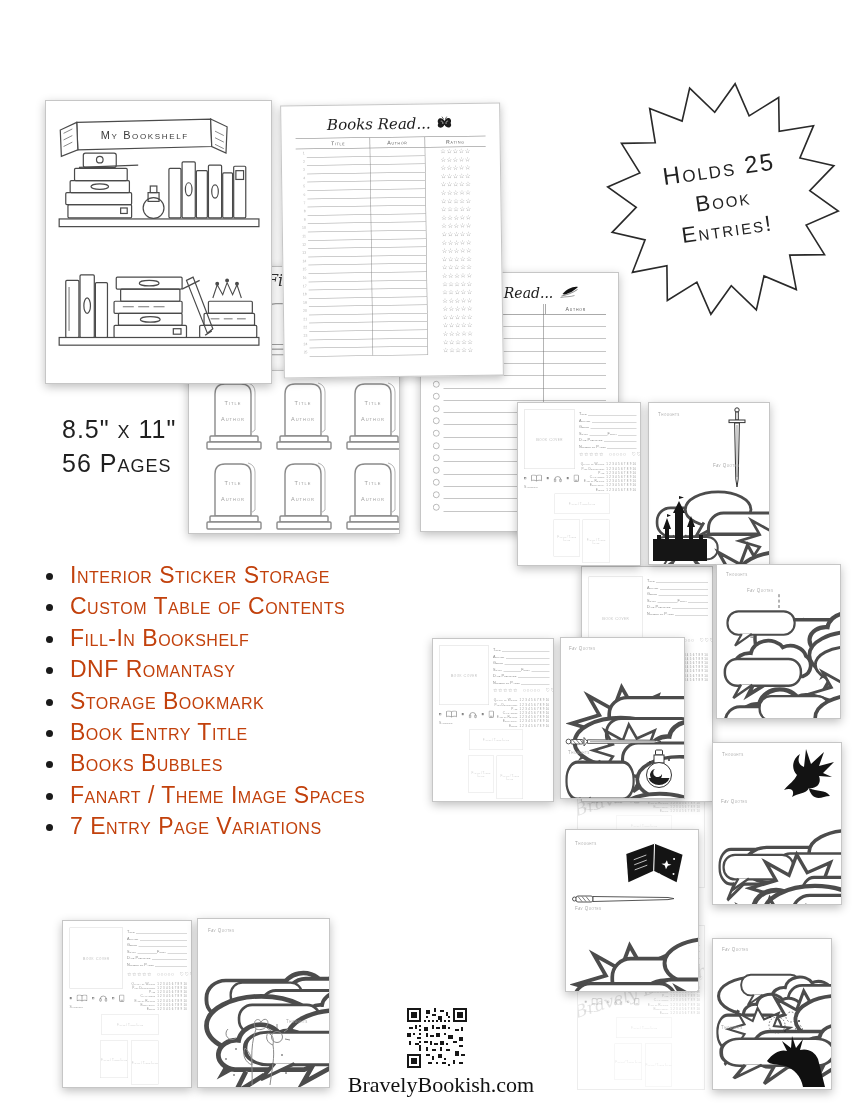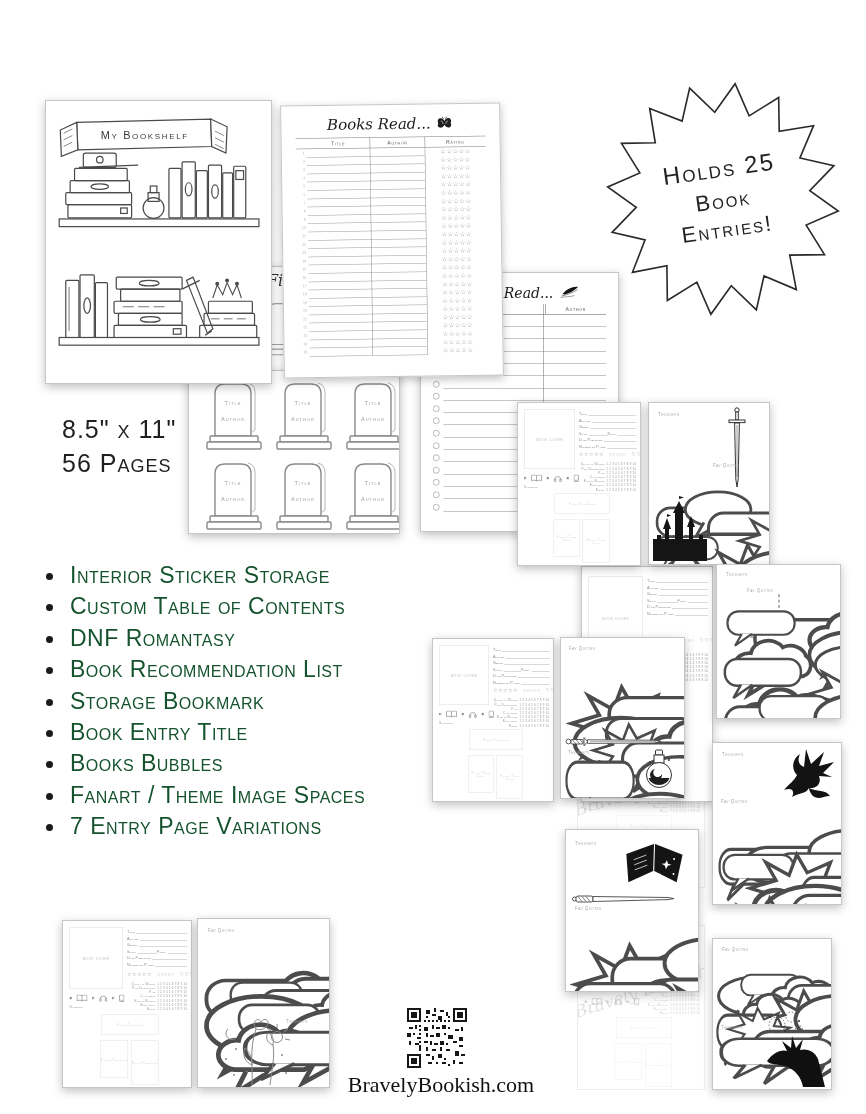--- a/index.html
+++ b/index.html
@@ -16,21 +16,21 @@
   .badge-text{position:absolute;inset:0;display:flex;flex-direction:column;align-items:center;
               justify-content:center;transform:rotate(-8deg);line-height:1.35;color:#222;}
   .badge-text .b1{font-size:24px;font-variant:small-caps;letter-spacing:2px;}
   .badge-text .b2,.badge-text .b3{font-size:22px;font-variant:small-caps;letter-spacing:2px;}
 
   
   .specs{position:absolute;left:62px;top:412px;font-size:25px;line-height:34px;
          font-variant:small-caps;letter-spacing:1px;color:#1f1f1f;}
   .features{position:absolute;left:42px;top:560px;width:420px;margin:0;padding:0;list-style:none;}
   .features li{position:relative;padding-left:28px;font-size:23px;line-height:31.4px;
-               font-variant:small-caps;letter-spacing:.5px;color:#14532d;}
+               font-variant:small-caps;letter-spacing:.5px;color:#c2410c;}
   .features li::before{content:"";position:absolute;left:4px;top:13px;width:7px;height:7px;
                        border-radius:50%;background:#1a1a1a;}
   .qr{position:absolute;left:407px;top:1008px;width:60px;height:60px;}
   .site{position:absolute;left:300px;top:1072px;width:282px;text-align:center;
         font-family:"Liberation Serif",serif;font-size:22px;color:#111;}
 
   
   .pg{position:absolute;background:#fff;border:1px solid #c6c6c6;
       box-shadow:0 3px 9px rgba(0,0,0,.25);overflow:hidden;}
   .pg.faint{opacity:.5;box-shadow:none;border-color:#ddd;}
@@ -1381,22 +1381,22 @@
   </div>
 
   <div class="specs">
     <div>8.5" x 11"</div>
     <div>56 Pages</div>
   </div>
 
   <ul class="features">
       <li>Interior Sticker Storage</li>
       <li>Custom Table of Contents</li>
+      <li>Fill-In Bookshelf</li>
       <li>DNF Romantasy</li>
-      <li>Book Recommendation List</li>
       <li>Storage Bookmark</li>
       <li>Book Entry Title</li>
       <li>Books Bubbles</li>
       <li>Fanart / Theme Image Spaces</li>
       <li>7 Entry Page Variations</li>
     </ul>
 
   <svg class="qr" viewBox="0 0 29 29" shape-rendering="crispEdges" fill="#161616">
     <rect x="0" y="0" width="7" height="7"></rect>
       <rect x="1" y="1" width="5" height="5" fill="#fff"></rect>

